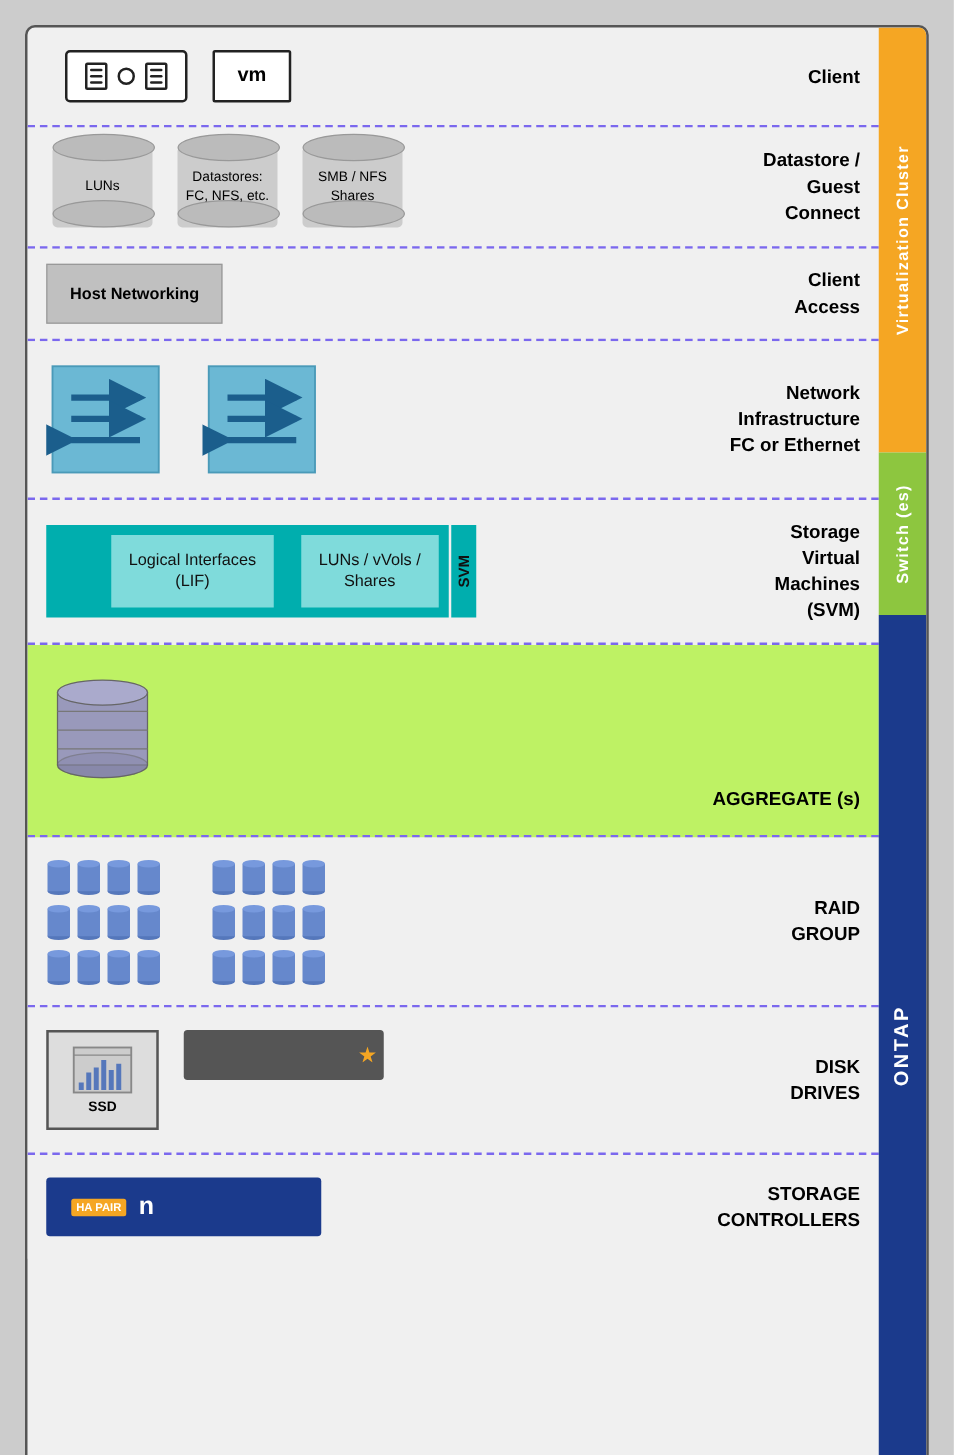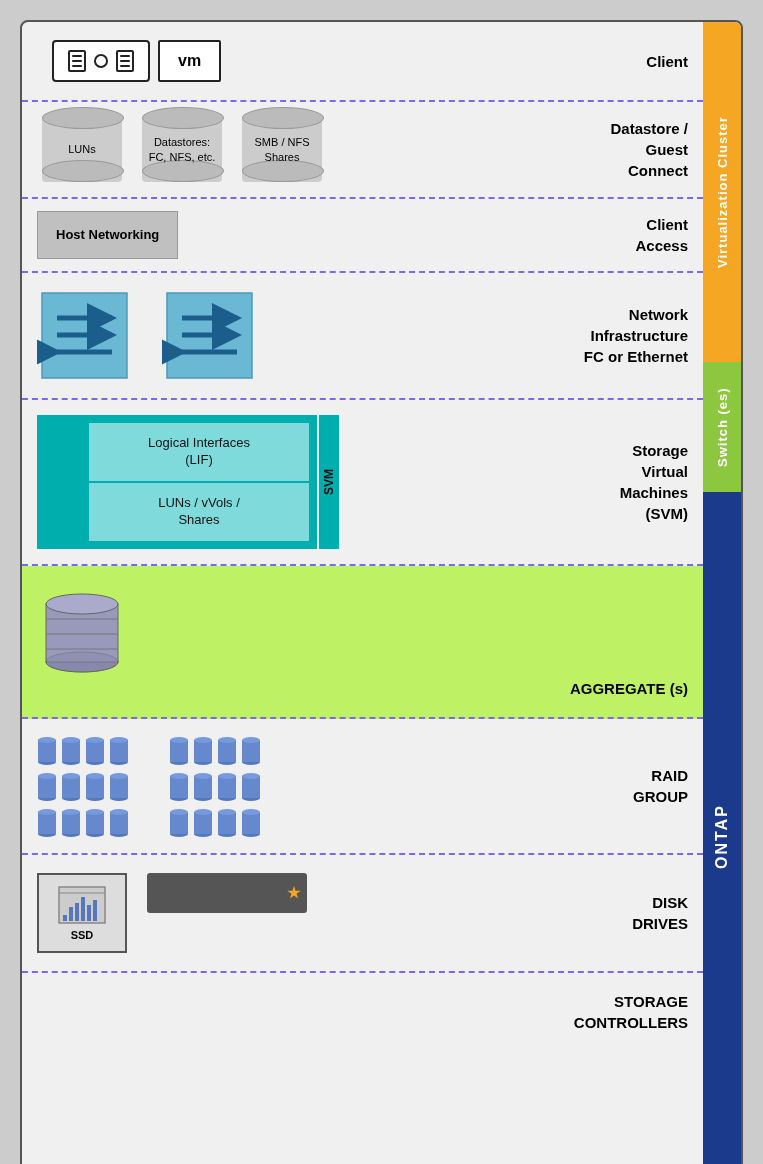--- a/index.html
+++ b/index.html
@@ -77,21 +77,21 @@
     
     .client-section {
       padding: 18px 15px 18px 30px;
       border-bottom: 2px dashed #7B68EE;
       display: flex;
       align-items: center;
     }
     .client-icons {
       display: flex;
       align-items: center;
-      gap: 8px;
+      gap: 20px;
       flex: 1;
     }
     .server-icon {
       border: 2px solid #222;
       border-radius: 4px;
       padding: 8px 14px;
       display: flex;
       align-items: center;
       gap: 8px;
       background: white;
@@ -235,22 +235,22 @@
       background: #f0f0f0;
     }
     .svm-box {
       background: #00AEAE;
       padding: 8px;
       position: relative;
       min-width: 280px;
     }
     .svm-inner {
       display: flex;
-      flex-direction: column;
-      gap: 2px;
+      flex-direction: row;
+      gap: 22px;
       padding-left: 44px;
     }
     .svm-row {
       background: #7FDBDB;
       padding: 12px 14px;
       font-size: 13px;
       text-align: center;
       font-weight: normal;
       color: #111;
       line-height: 1.3;
@@ -639,20 +639,24 @@
         </div>
 
         <div class="hdd-box">
           <div class="hdd-bolt"></div>
         </div>
       </div>
       <div class="section-title">DISK<br>DRIVES</div>
     </div>
 
     <div class="controllers-section">
+      <div class="controller-box">
+        <span class="ha-pair-label">HA PAIR</span>
+        <span class="netapp-n">n</span>
+      </div>
       <div class="section-title">STORAGE<br>CONTROLLERS</div>
     </div>
 
   </div>
 
   <div class="right-labels">
 
     <div class="right-label-virt" style="flex: 0 0 340px;">Virtualization Cluster</div>
 
     <div class="right-label-switch" style="flex: 0 0 130px;">Switch (es)</div>

